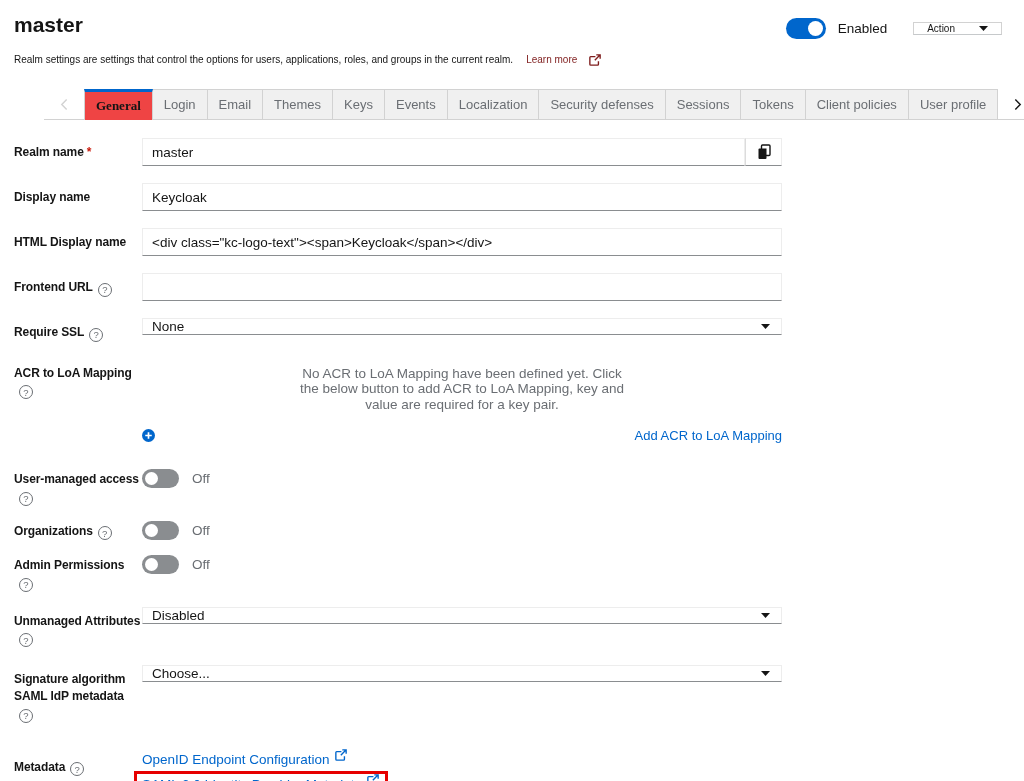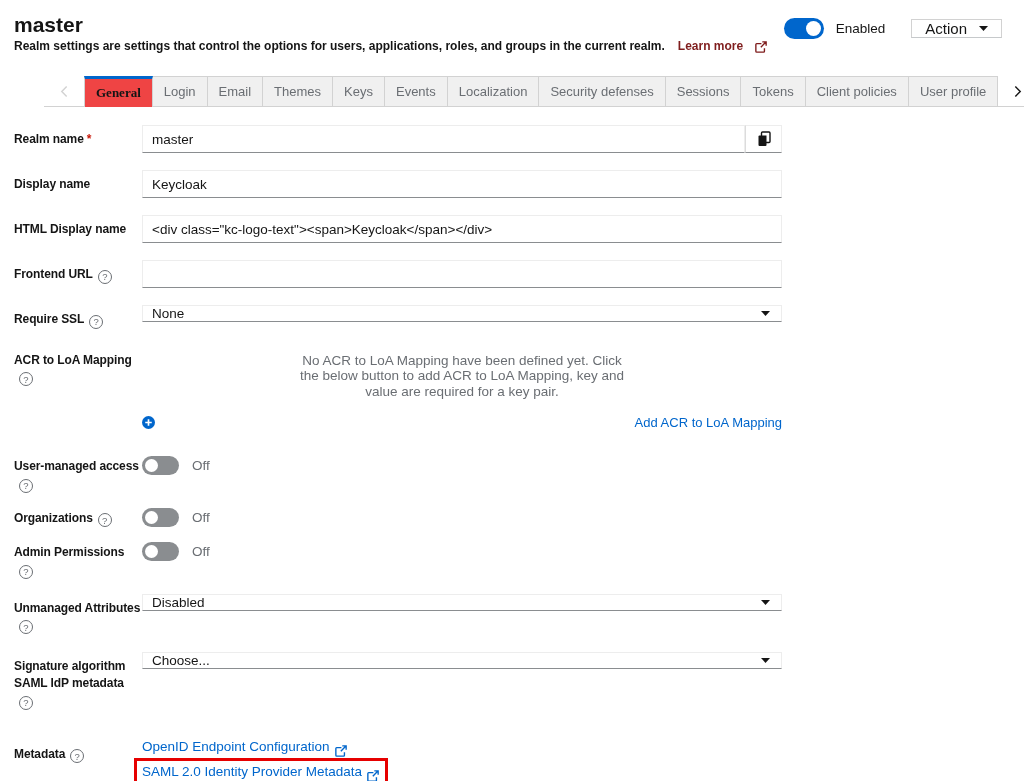--- a/index.html
+++ b/index.html
@@ -5,30 +5,30 @@
   * { box-sizing: border-box; }
   html,body { margin:0; padding:0; }
   body {
     width:1024px; height:781px; overflow:hidden;
     background:#ffffff; color:#151515;
     font-family:"Liberation Sans", sans-serif;
   }
   
   .header { display:flex; justify-content:space-between; align-items:flex-start; padding:13px 22px 0 14px; }
   .page-title { font-size:21px; font-weight:700; margin:0; line-height:24px; }
-  .subtitle { margin-top:1px; font-size:12px; line-height:17px; color:#151515;font-weight:bold; }
+  .subtitle { margin-top:14px; font-size:10px; line-height:17px; color:#151515; }
   .learn-more { color:#7f1d1d; text-decoration:none; margin-left:13px; display:inline-flex; align-items:center; gap:12px; cursor:pointer;justify-content:flex-end; }
   .header-right { display:flex; align-items:center; margin-top:5px; flex:none; }
   .switch { width:40px; height:21px; border-radius:11px; position:relative; cursor:pointer; flex:none; }
   .switch .knob { width:15px; height:15px; border-radius:50%; background:#fff; position:absolute; top:3px; }
   .switch.on { background:#0066cc; } .switch.on .knob { right:3px; }
   .switch.off { background:#8a8d90; } .switch.off .knob { left:3px; }
   .enabled-label { font-size:13.5px; margin-left:12px; }
-  .action-btn { display:inline-flex; align-items:center; gap:12px; background:#fff; border:1px solid #d2d2d2; border-bottom-color:#c6c9cb;
-    padding:0 13px; font-size:15px; font-family:inherit; color:#151515; cursor:pointer; margin-left:26px; }
+  .action-btn { display:inline-flex; align-items:center; gap:24px; background:#fff; border:1px solid #d2d2d2; border-bottom-color:#c6c9cb;
+    padding:0 13px; font-size:10px; font-family:inherit; color:#151515; cursor:pointer; margin-left:26px; }
   
   .tabbar { display:inline-flex; align-items:stretch; margin:21px 0 0 44px; border-bottom:1px solid #d2d2d2; height:31px; }
   .tab-scroll { width:40px; background:#fff; border:none; display:flex; align-items:center; justify-content:center; cursor:pointer; padding:0; }
   .tab-scroll.left { color:#d2d2d2; }
   .tab-scroll.right { color:#151515; }
   .tab { display:flex; align-items:center; padding:0 11px; font-size:13px; background:#f0f0f0; color:#6a6e73;
     border-top:1px solid #d2d2d2; border-right:1px solid #d2d2d2; cursor:pointer; white-space:nowrap; }
   .tab.active { background:#ef4444; color:#151515; font-weight:700; border-top:3px solid #0066cc;
     border-left:1px solid #d2d2d2; border-right:1px solid #d2d2d2; margin-bottom:-1px; position:relative; z-index:1;font-family:Liberation Serif, serif; }
   
@@ -60,21 +60,21 @@
   .toggle-ctrl { display:flex; align-items:center; gap:13px; padding-top:0; }
   .switch.sm { width:37px; height:19px; }
   .switch.sm .knob { width:13px; height:13px; }
   .off-label { font-size:13.5px; color:#6a6e73; }
   .row-unmanaged { margin-bottom:18px; }
   .row-signature { margin-bottom:26px; }
   
   .endpoints-label { padding-top:10px; }
   .endpoint-links { display:flex; flex-direction:column; align-items:flex-start; }
   .endpoint-link { color:#0066cc; text-decoration:none; font-size:13.5px; line-height:21px;
-    display:inline-flex; align-items:flex-end; gap:5px; cursor:pointer; }
+    display:inline-flex; align-items:flex-start; gap:5px; cursor:pointer; }
   .highlight-box { border:3px solid #e60000; padding:0 6px 1px 5px; margin-left:-8px; margin-top:1px; }
   svg { display:block; }
 </style>
 </head>
 <body>
 
 
 
 
 <div class="header">

